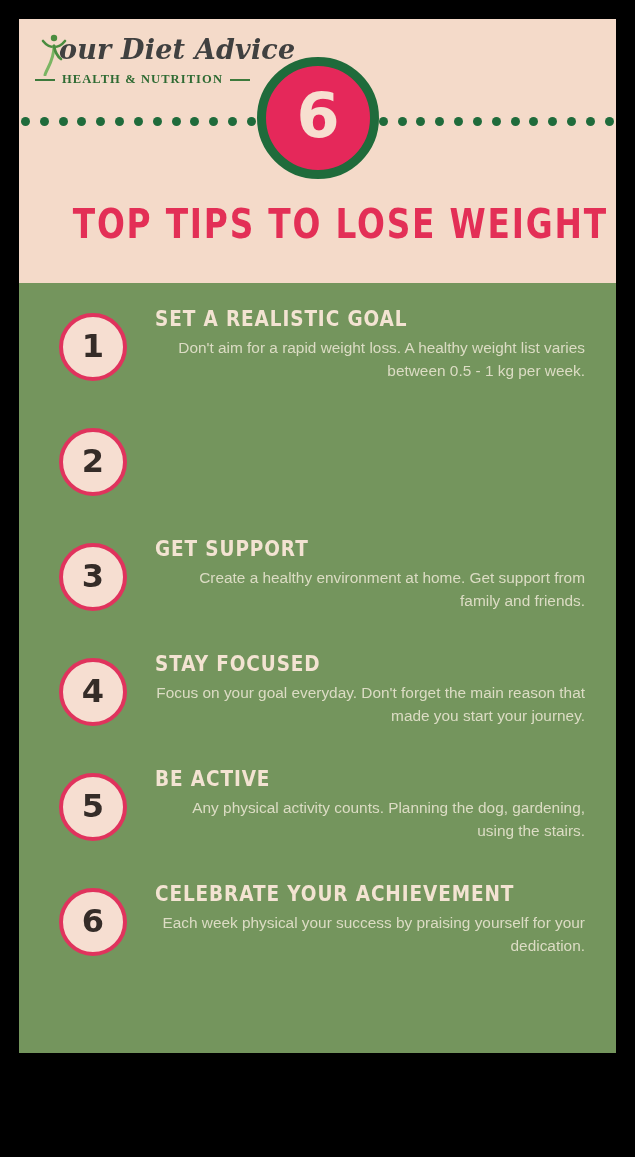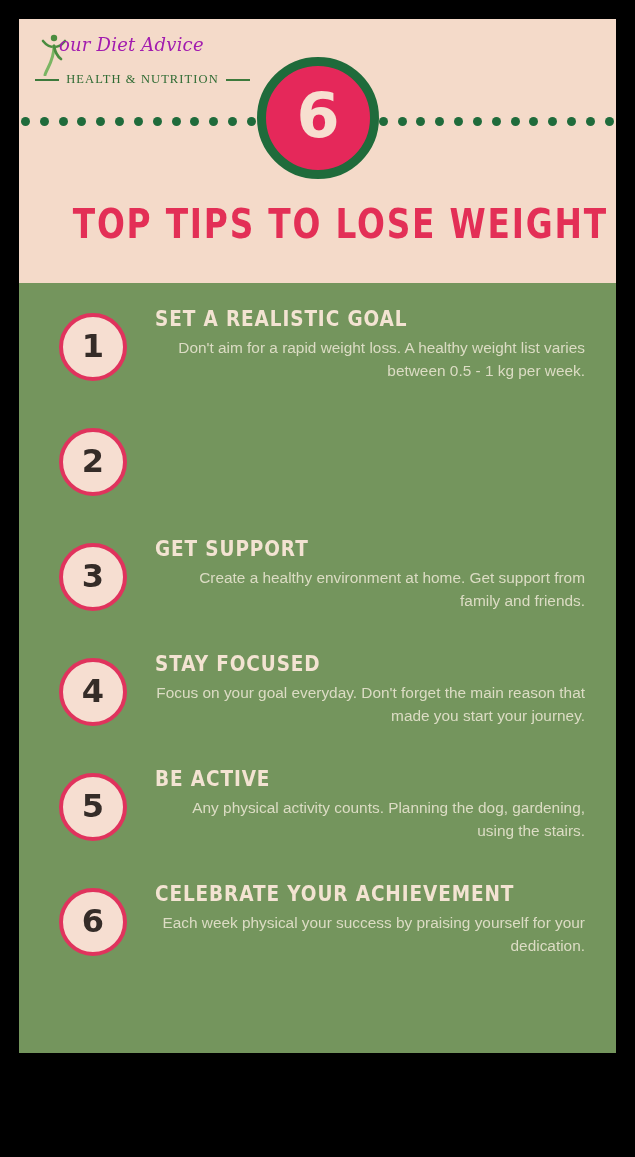--- a/index.html
+++ b/index.html
@@ -38,23 +38,23 @@
     top: 13px;
     width: 225px;
     height: 62px;
   }
   .logo-script {
     position: absolute;
     left: 30px;
     top: 2px;
     font-family: "DejaVu Serif", serif;
     font-style: italic;
-    font-size: 18px;
-    font-weight: normal;
-    color: #a21caf;
+    font-size: 27px;
+    font-weight: bold;
+    color: #404040;
     letter-spacing: 0.2px;
     white-space: nowrap;
   }
   .logo-figure {
     position: absolute;
     left: 8px;
     top: 0px;
     width: 34px;
     height: 44px;
   }
@@ -68,21 +68,21 @@
     gap: 7px;
   }
   .logo-rule {
     flex: 1 1 auto;
     height: 2px;
     background: #3d7a3c;
   }
   .logo-sub {
     font-family: "Liberation Serif", serif;
     font-size: 12.5px;
-    font-weight: normal;
+    font-weight: bold;
     color: #2f6b33;
     letter-spacing: 1.1px;
     white-space: nowrap;
   }
 
   
   .dots {
     position: absolute;
     left: 0;
     top: 96px;

